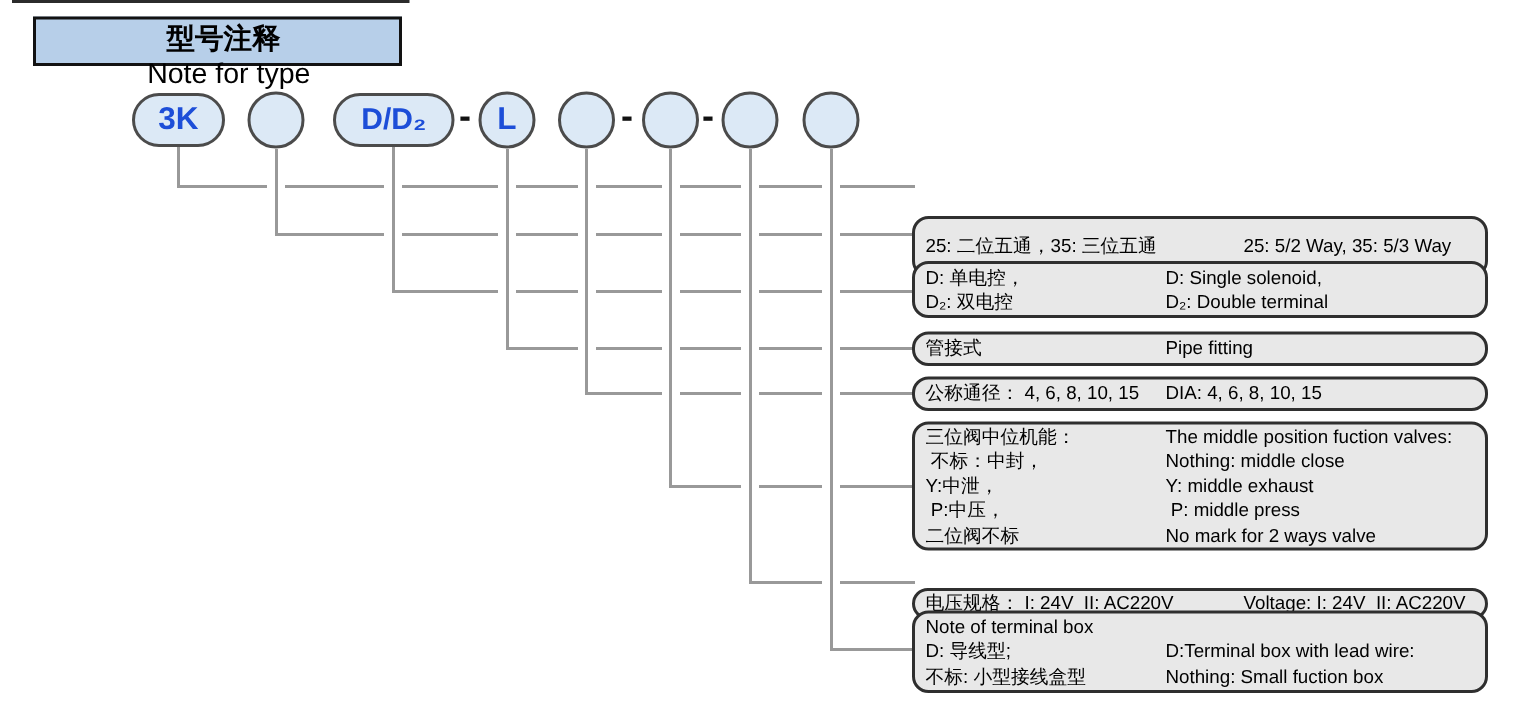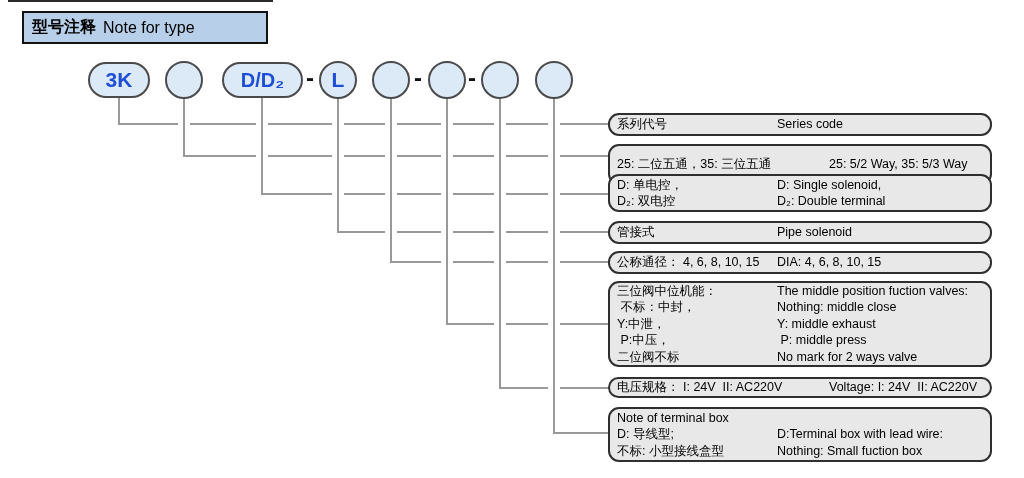--- a/index.html
+++ b/index.html
@@ -5,21 +5,21 @@
   html,body{margin:0;padding:0;background:#fff;}
   .stage{
     position:relative;width:1024px;height:478px;background:#ffffff;overflow:hidden;
     font-family:"Liberation Sans", sans-serif;color:#000;
   }
   svg.lines{position:absolute;left:0;top:0;width:1024px;height:478px;}
 
   .title{
     position:absolute;left:22px;top:11px;width:246px;height:33px;box-sizing:border-box;
     background:#b7cfe9;border:2px solid #121212;display:flex;align-items:center;
-    padding-left:8px;font-size:16px;white-space:pre;
+    padding-left:8px;font-size:19px;white-space:pre;flex-direction:column;
   }
   .title .zh-t{font-weight:bold;}
   .title .en-t{margin-left:7px;}
 
   .bubble{
     position:absolute;background:#dce9f6;border:2px solid #4b4b4b;box-sizing:border-box;
     display:flex;align-items:center;justify-content:center;font-weight:bold;color:#1d4ed8;
   }
   .pill{height:36px;top:62px;border-radius:18px;font-size:21px;}
   .circle{width:38px;height:38px;top:61px;border-radius:50%;font-size:21px;}
@@ -79,26 +79,20 @@
     <span></span>
   </div>
   <div class="dash" style="left:468px;">-</div>
   <div class="bubble circle" style="left:481px;">
     <span></span>
   </div>
   <div class="bubble circle" style="left:535px;">
     <span></span>
   </div>
 
-  <div class="lbox" style="top:113px;height:23px;">
-    <div class="row">
-      <span class="zh">系列代号</span>
-      <span class="en">Series code</span>
-    </div>
-  </div>
 
   <div class="lbox wide" style="top:144px;height:41px;">
     <div class="row">
       <span class="zh">25: 二位五通，35: 三位五通</span>
       <span class="en">25: 5/2 Way, 35: 5/3 Way</span>
     </div>
   </div>
 
   <div class="lbox" style="top:174px;height:38px;">
     <div class="row">
@@ -107,21 +101,21 @@
     </div>
     <div class="row">
       <span class="zh">D₂: 双电控</span>
       <span class="en">D₂: Double terminal</span>
     </div>
   </div>
 
   <div class="lbox" style="top:221px;height:23px;">
     <div class="row">
       <span class="zh">管接式</span>
-      <span class="en">Pipe solenoid</span>
+      <span class="en">Pipe fitting</span>
     </div>
   </div>
 
   <div class="lbox" style="top:251px;height:23px;">
     <div class="row">
       <span class="zh">公称通径： 4, 6, 8, 10, 15</span>
       <span class="en">DIA: 4, 6, 8, 10, 15</span>
     </div>
   </div>
 
@@ -141,21 +135,21 @@
     <div class="row">
       <span class="zh"> P:中压，</span>
       <span class="en"> P: middle press</span>
     </div>
     <div class="row">
       <span class="zh">二位阀不标</span>
       <span class="en">No mark for 2 ways valve</span>
     </div>
   </div>
 
-  <div class="lbox wide" style="top:377px;height:21px;">
+  <div class="lbox wide" style="top:392px;height:21px;">
     <div class="row">
       <span class="zh">电压规格： I: 24V  II: AC220V</span>
       <span class="en">Voltage: I: 24V  II: AC220V</span>
     </div>
   </div>
 
   <div class="lbox" style="top:407px;height:55px;">
     <div class="row">
       <span class="en">Note of terminal box</span>
     </div>

